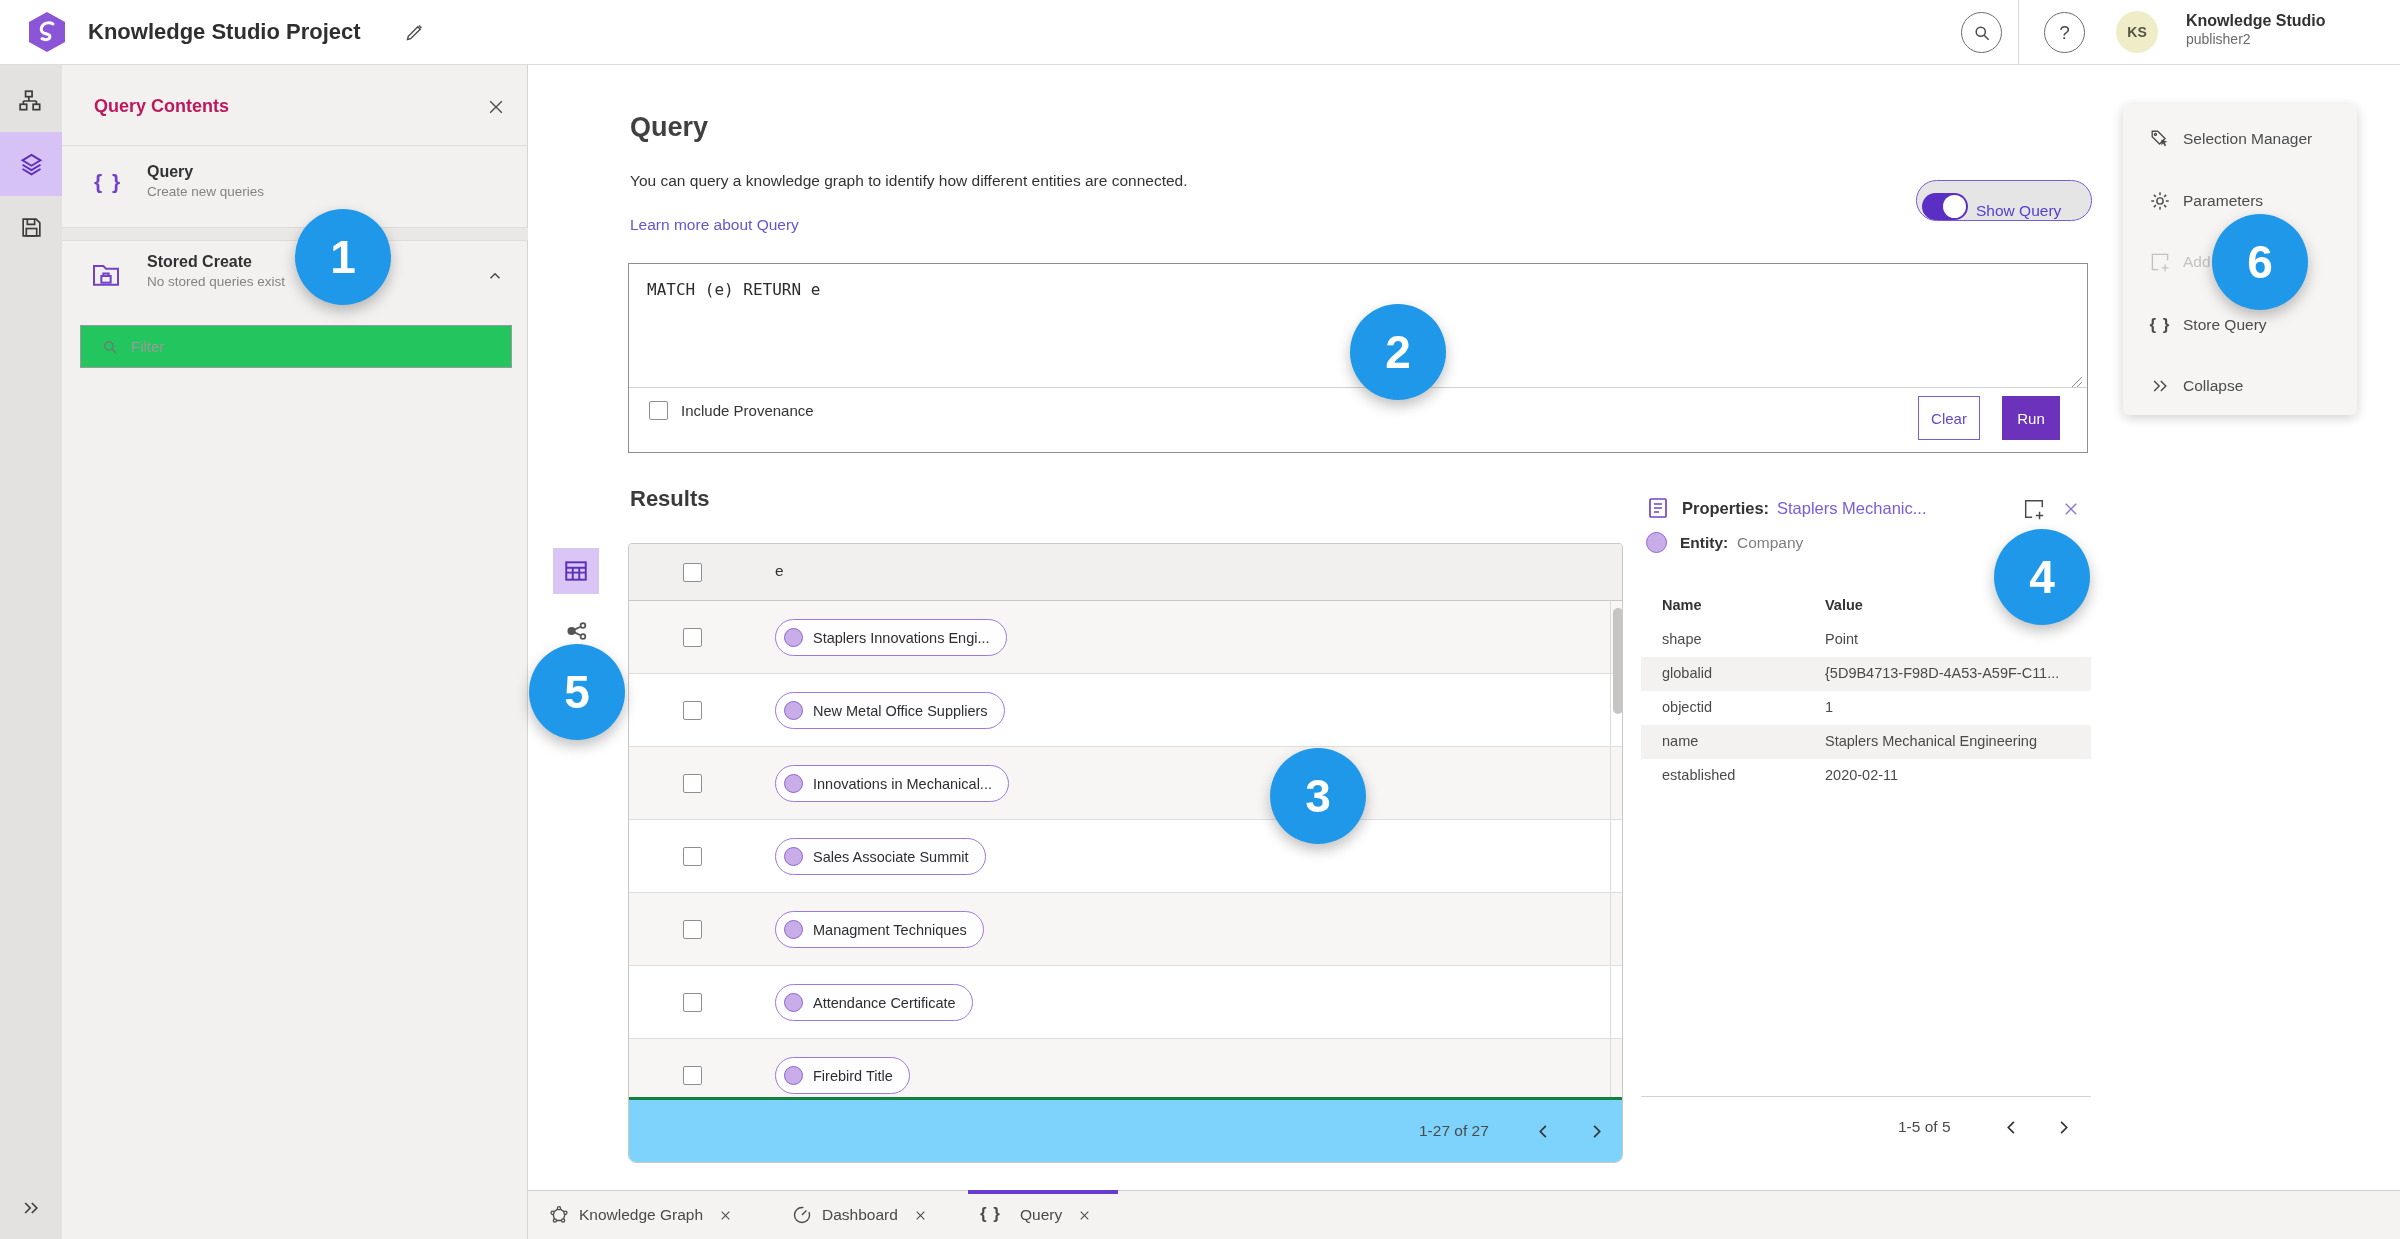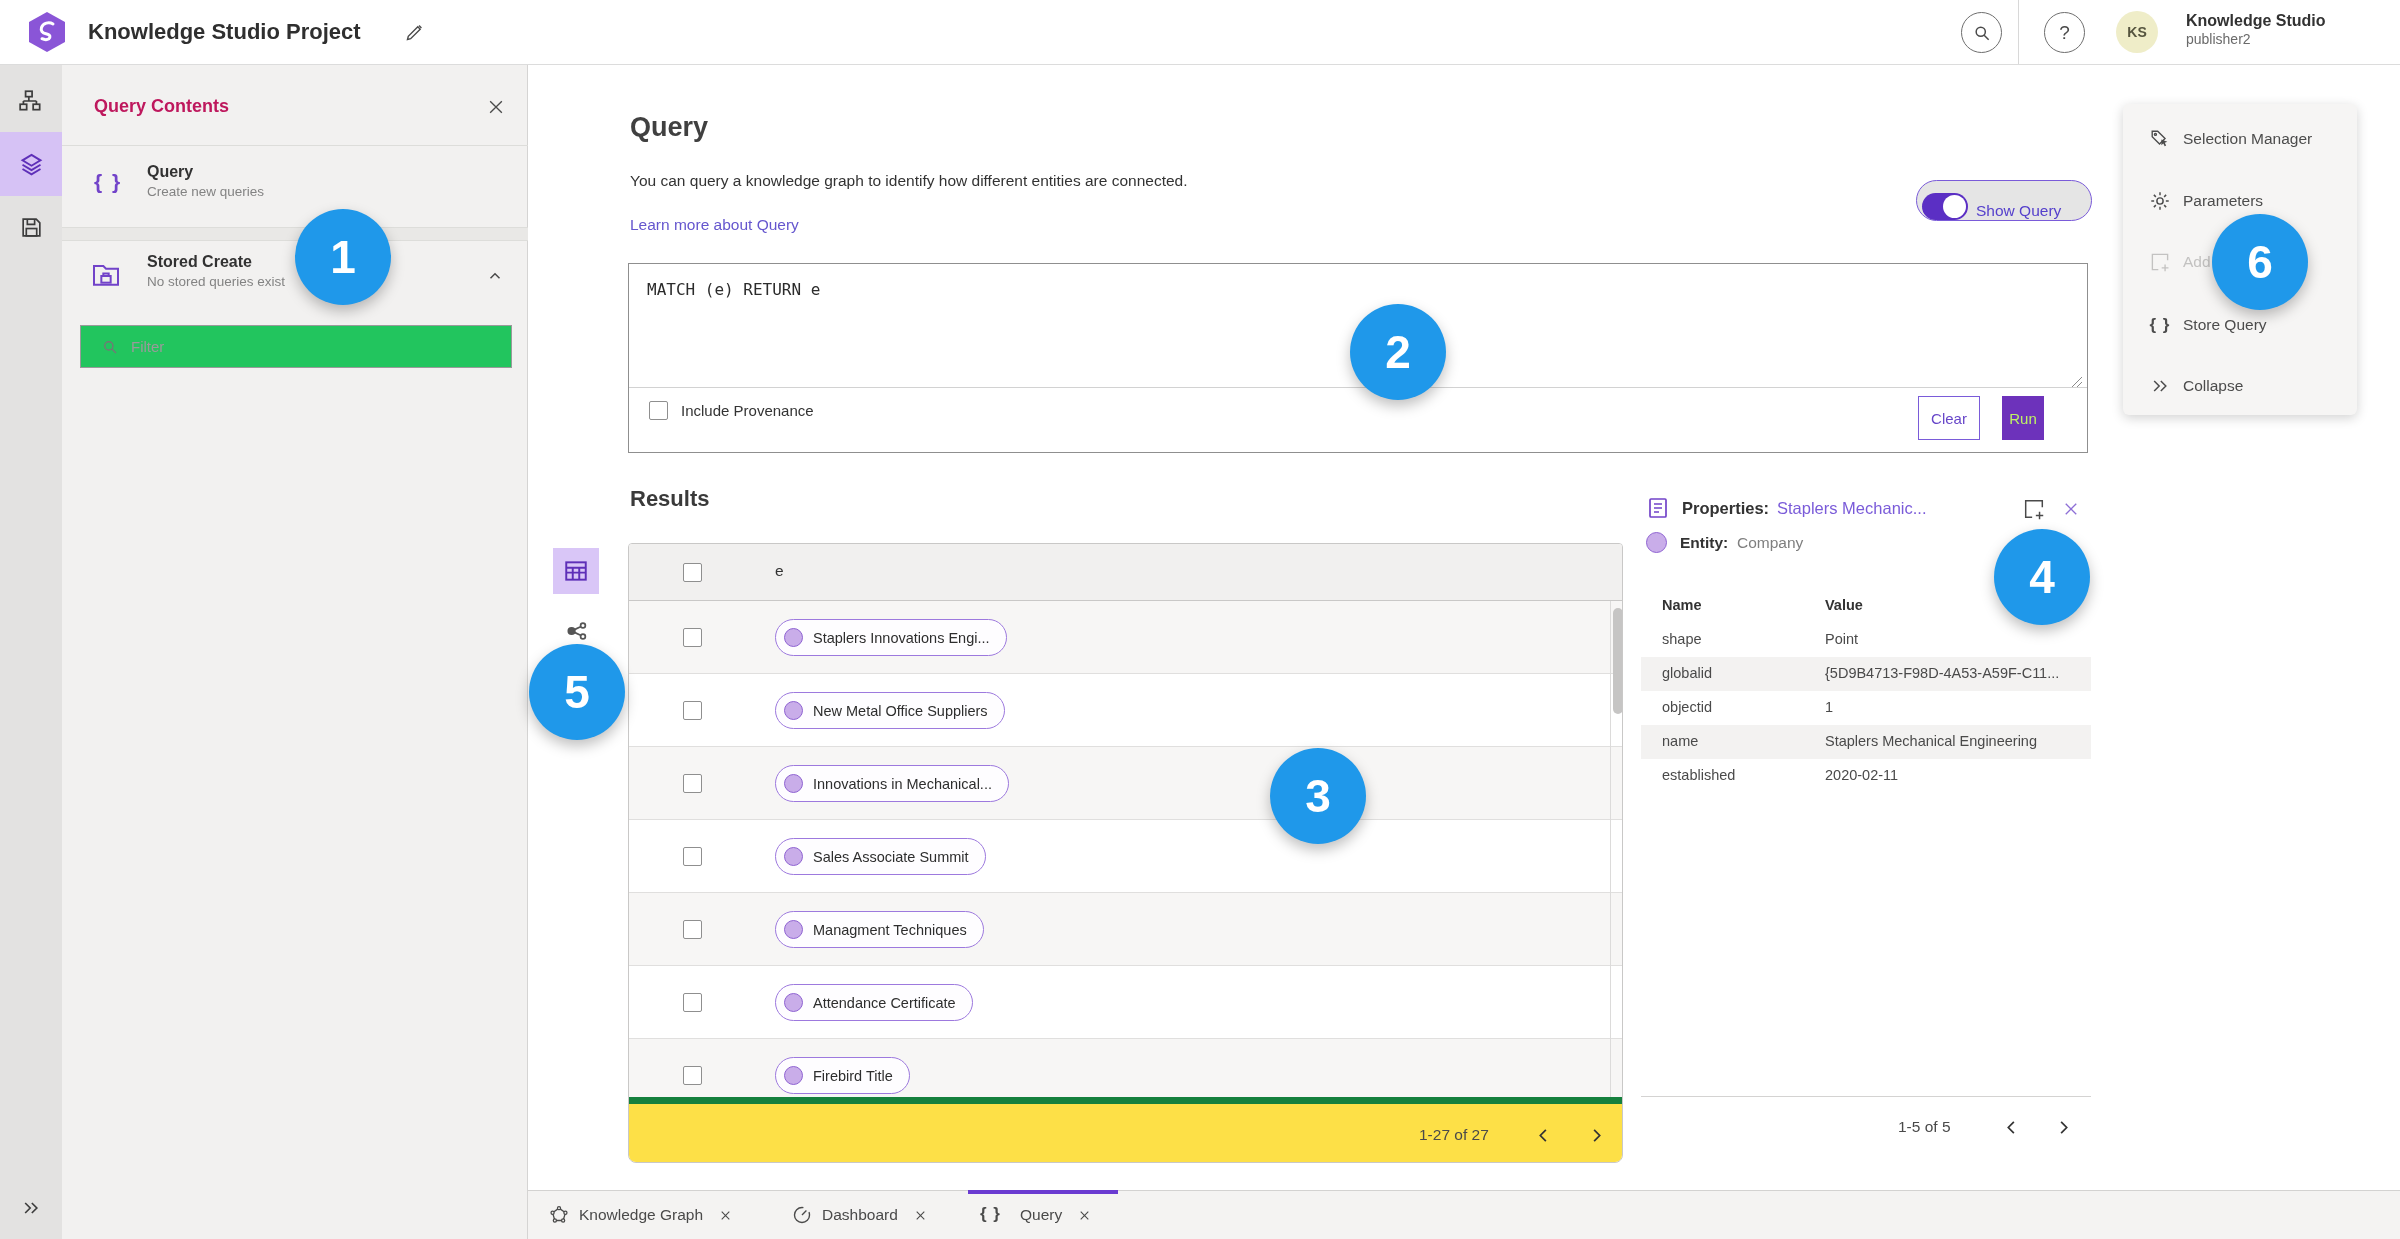--- a/index.html
+++ b/index.html
@@ -47,40 +47,40 @@
   .pill-label{font-size:15.5px;color:#5540cc;margin-left:8px;}
 
   .editor{position:absolute;left:628px;top:263px;width:1460px;height:190px;border:1px solid #8f8f8f;background:#fff;box-sizing:border-box;}
   .editor-text{position:absolute;left:18px;top:16px;font-family:"DejaVu Sans Mono","Liberation Mono",monospace;font-size:16px;color:#2c2c2c;white-space:pre;}
   .editor-div{position:absolute;left:0;top:123px;width:100%;height:1px;background:#d2d2d2;}
   .resize-h{position:absolute;right:4px;top:112px;width:12px;height:12px;color:#8a8a8a;}
   .cb{width:19px;height:19px;border:1.5px solid #8f8f8f;background:#fff;border-radius:2px;box-sizing:border-box;cursor:pointer;}
   .prov-row{position:absolute;left:20px;top:137px;display:flex;align-items:center;}
   .prov-label{font-size:15px;color:#333;margin-left:13px;}
   .btn-clear{position:absolute;left:1289px;top:132px;width:62px;height:44px;border:1px solid #7a5bd9;background:#fff;color:#6746c9;font-size:15px;display:flex;align-items:center;justify-content:center;box-sizing:border-box;cursor:pointer;}
-  .btn-run{position:absolute;left:1373px;top:132px;width:42px;height:44px;background:#6d32bb;color:#bef264;font-size:15px;display:flex;align-items:center;justify-content:center;cursor:pointer;}
+  .btn-run{position:absolute;left:1373px;top:132px;width:58px;height:44px;background:#6d32bb;color:#ffffff;font-size:15px;display:flex;align-items:center;justify-content:center;cursor:pointer;}
 
   
   .r-head{position:absolute;left:630px;top:486px;font-size:22px;font-weight:700;color:#3a3a3a;}
   .view-table{position:absolute;left:553px;top:548px;width:46px;height:46px;background:#d9c6f7;display:flex;align-items:center;justify-content:center;color:#5e2fb8;cursor:pointer;}
   .view-graph{position:absolute;left:564px;top:618px;width:26px;height:26px;color:#555;cursor:pointer;}
 
   .rtable{position:absolute;left:628px;top:543px;width:995px;height:620px;border:1px solid #c9c8c7;border-radius:4px 4px 8px 8px;box-sizing:border-box;background:#fff;overflow:hidden;}
   .rt-header{position:absolute;left:0;top:0;width:100%;height:57px;background:#f1f0ef;border-bottom:1px solid #c9c8c7;box-sizing:border-box;}
   .rt-header .cb{position:absolute;left:54px;top:19px;}
   .rt-col-e{position:absolute;left:146px;top:18px;font-size:15.5px;color:#333;}
   .rt-colline{position:absolute;left:128px;top:0;width:1px;height:554px;background:#d8d7d6;}
   .rt-scrollline{position:absolute;left:981px;top:57px;width:1px;height:497px;background:#dcdbda;}
   .rt-thumb{position:absolute;left:984px;top:64px;width:10px;height:106px;border-radius:5px;background:#c6c5c4;cursor:grab;}
   .trow{position:absolute;left:0;width:994px;height:73px;border-bottom:1px solid #e0dfde;box-sizing:border-box;}
   .trow .cb{position:absolute;left:54px;top:27px;}
   .chip{position:absolute;left:146px;top:18px;height:37px;border:1.5px solid #9d79de;border-radius:19px;background:#fefdff;display:flex;align-items:center;padding:0 16px 0 8px;box-sizing:border-box;cursor:pointer;}
   .chip-dot{width:19px;height:19px;border-radius:50%;background:#c9ade9;border:1.5px solid #8f63d2;box-sizing:border-box;margin-right:10px;}
   .chip span.lbl{font-size:14.5px;color:#2e2e2e;white-space:nowrap;}
-  .rt-footer{position:absolute;left:0;top:553px;width:100%;height:66px;background:#fde047;border-top:7px solid #15803d;box-sizing:border-box;z-index:2;}
+  .rt-footer{position:absolute;left:0;top:553px;width:100%;height:66px;background:#7dd3fc;border-top:3px solid #15803d;box-sizing:border-box;z-index:2;}
   .pag-text{font-size:15.5px;color:#4a4a4a;}
   .pag-ch{color:#333;cursor:pointer;}
 
   
   .prop-ic{position:absolute;left:1646px;top:496px;width:24px;height:24px;color:#7243c9;}
   .prop-title{position:absolute;left:1682px;top:499px;font-size:16.5px;font-weight:700;color:#333;}
   .prop-link{position:absolute;left:1777px;top:499px;font-size:16.5px;color:#7a5bd9;cursor:pointer;width:170px;white-space:nowrap;overflow:hidden;}
   .prop-add{position:absolute;left:2022px;top:497px;width:24px;height:24px;color:#4a4a4a;cursor:pointer;}
   .prop-close{position:absolute;left:2062px;top:500px;width:18px;height:18px;color:#8d6fd6;cursor:pointer;}
   .ent-dot{position:absolute;left:1646px;top:532px;width:21px;height:21px;border-radius:50%;background:#c9ade9;border:1.5px solid #8f63d2;box-sizing:border-box;}

